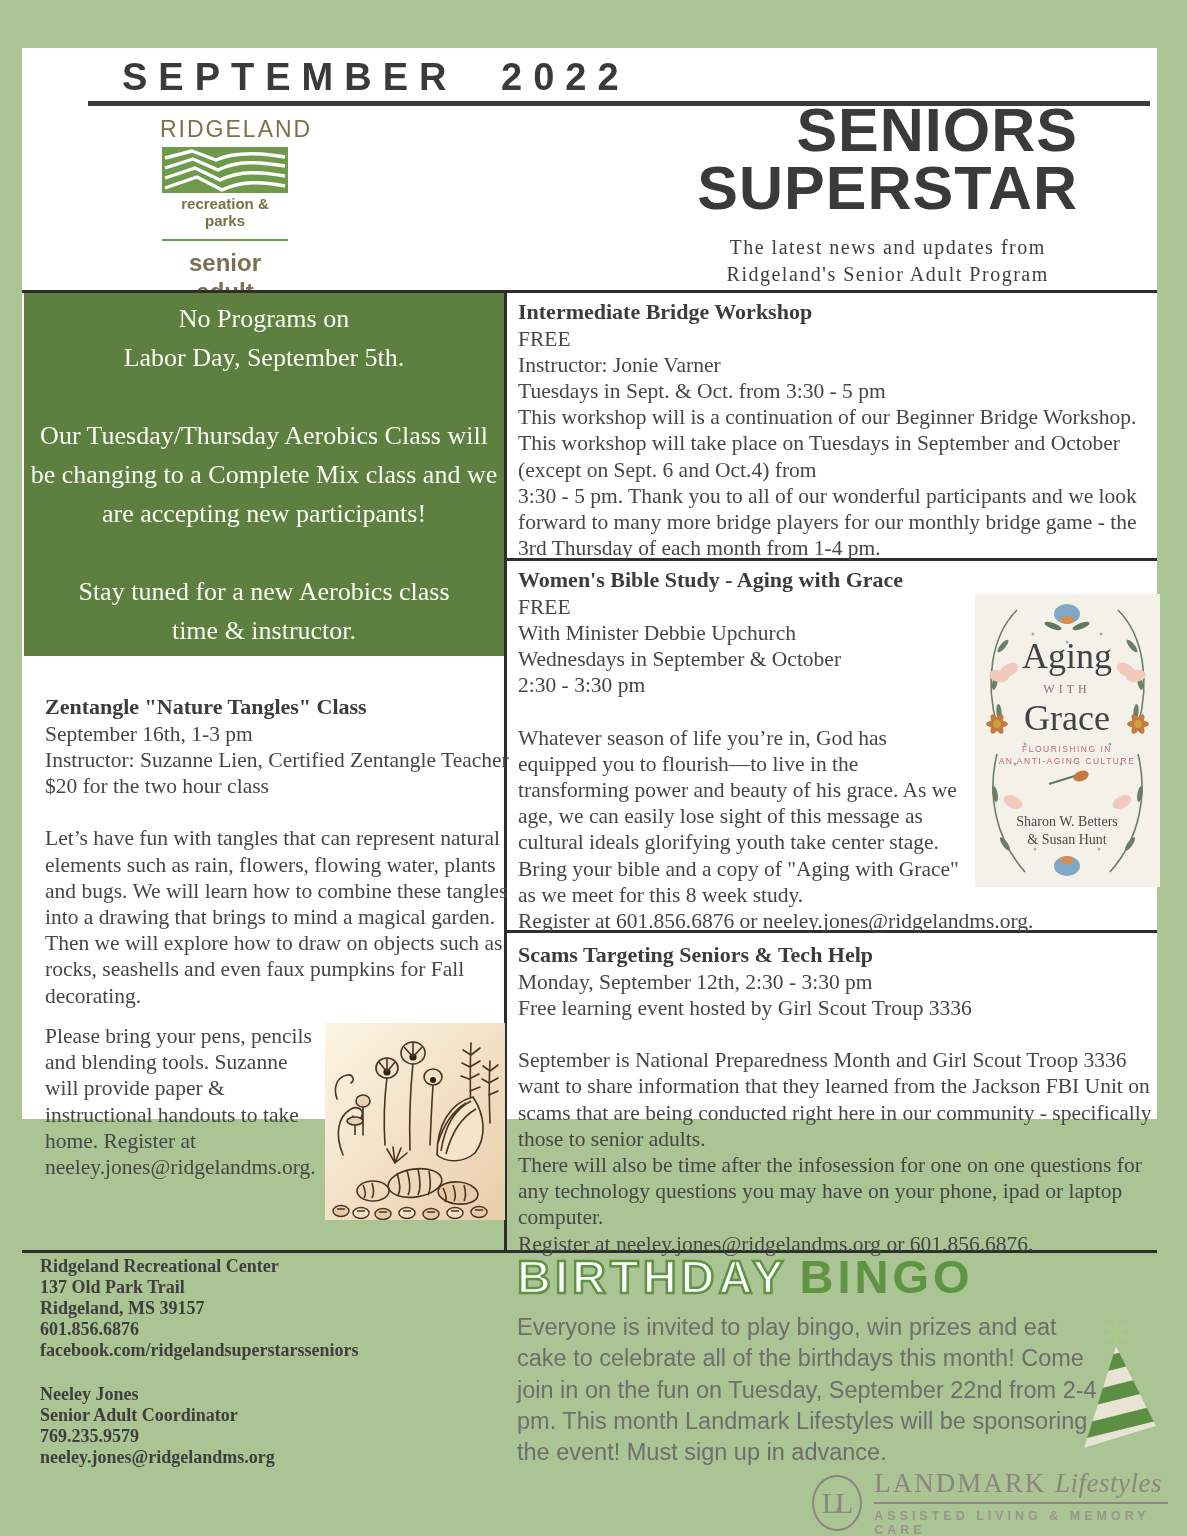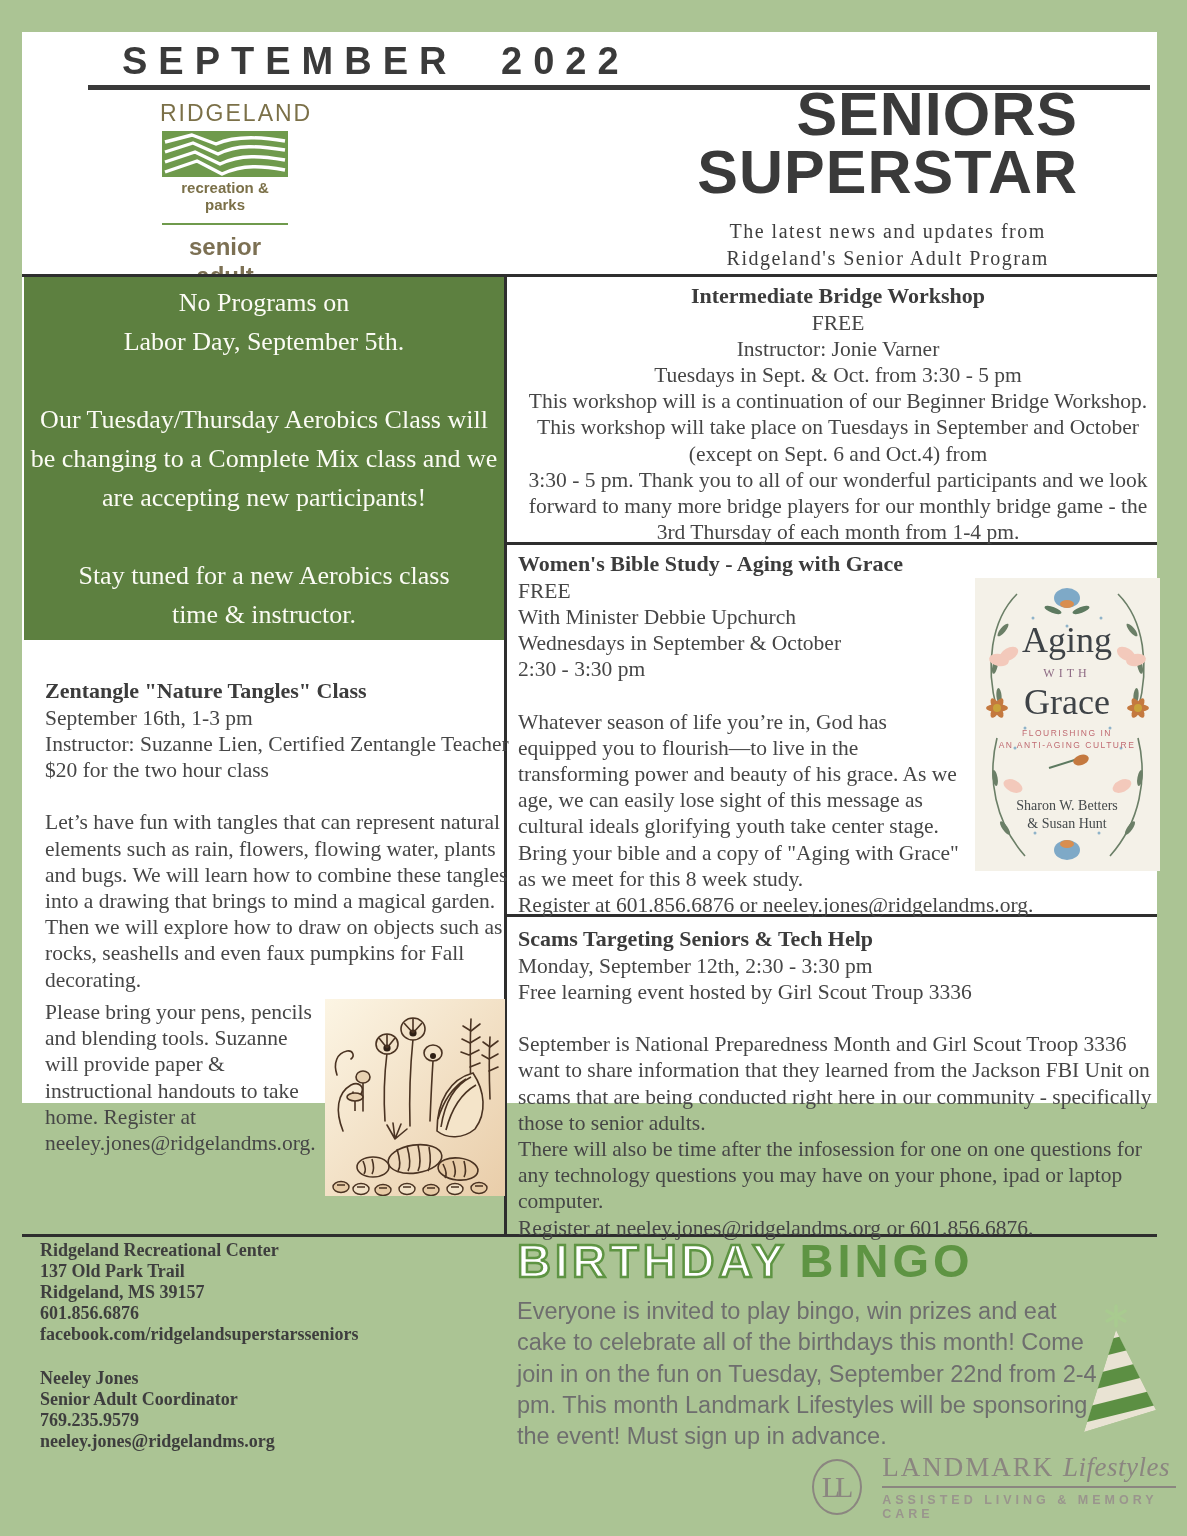--- a/index.html
+++ b/index.html
@@ -1,18 +1,18 @@
 <!DOCTYPE html>
 <html><head>
 <meta charset="utf-8">
 <style>
   html,body{margin:0;padding:0;}
   body{width:1187px;height:1536px;position:relative;background:#abc494;
        font-family:"Liberation Serif",serif;-webkit-font-smoothing:antialiased;}
-  .page{position:absolute;left:22px;top:32px;width:1135px;height:1071px;background:#ffffff;}
+  .page{position:absolute;left:22px;top:48px;width:1135px;height:1071px;background:#ffffff;}
 
   
   .masthead{position:absolute;left:100px;top:8px;font-family:"Liberation Sans",sans-serif;
             font-weight:800;font-size:38px;letter-spacing:11px;word-spacing:22px;color:#3a3a3a;}
   .rule{position:absolute;background:#3a3a3a;}
   .rule-top{left:66px;top:53px;width:1062px;height:5px;}
 
   .logo{position:absolute;left:138px;top:68px;width:130px;text-align:center;color:#7b7048;}
   .logo .wordmark{font-family:"Liberation Sans",sans-serif;font-size:23px;letter-spacing:2px;font-weight:400;}
   .logo .waves{margin:4px auto 2px auto;display:block;}
@@ -37,46 +37,46 @@
   
   .panel{position:absolute;left:2px;top:245px;width:480px;height:363px;background:#5d8040;
          display:flex;align-items:center;justify-content:center;}
   .panel .txt{white-space:pre-line;text-align:center;color:#fbfbf4;font-size:26px;line-height:1.5;
               padding:0 2px;}
 
   
   .article{position:absolute;color:#464646;}
   .article h3{margin:0;font-size:22px;font-weight:700;color:#3c3c3c;line-height:1.25;}
   .article .body{white-space:pre-line;font-size:21.5px;line-height:1.22;}
-  .art-bridge{left:496px;top:250px;width:640px;text-align:center;}
+  .art-bridge{left:496px;top:250px;width:640px;}
   .art-bible{left:496px;top:518px;width:642px;}
   .bible-row{display:flex;gap:10px;}
   .bible-row .btxt{width:447px;}
   .art-zen{left:23px;top:645px;width:468px;}
-  .zen-row{display:flex;gap:0;margin-top:6px;}
+  .zen-row{display:flex;gap:0;margin-top:14px;}
   .zen-row .ztxt{width:280px;}
   .art-scams{left:496px;top:893px;width:640px;}
 
   
   .contact{position:absolute;left:18px;top:1208px;width:460px;font-weight:700;color:#3e3e3e;
            font-size:18px;line-height:1.16;}
   .contact .blk{white-space:pre-line;}
   .contact .blk+.blk{margin-top:24px;}
 
   .bingo{position:absolute;left:495px;top:1202px;width:585px;}
   .bingo h2{margin:0;font-family:"Liberation Sans",sans-serif;font-weight:900;font-size:47px;
             letter-spacing:4px;line-height:1.15;}
   .bingo .outline{color:#ffffff;-webkit-text-stroke:2.5px #5e9443;text-stroke:2.5px #5e9443;
                   margin-right:12px;}
   .bingo .solid{color:#5e9443;}
   .bingo .body{font-family:"Liberation Sans",sans-serif;font-size:23.5px;color:#6e6e6e;
                line-height:1.33;margin-top:8px;width:580px;}
 
   .hat{position:absolute;left:1058px;top:1272px;}
-  .landmark{position:absolute;left:790px;top:1420px;display:flex;align-items:center;gap:20px;}
+  .landmark{position:absolute;left:790px;top:1420px;display:flex;align-items:center;gap:12px;}
   .landmark .circle{width:56px;height:56px;border:2.5px solid #8b8680;border-radius:50%;
                     display:flex;align-items:center;justify-content:center;
                     font-family:"Liberation Serif",serif;font-size:30px;color:#8b8680;
                     letter-spacing:-5px;padding-right:4px;box-sizing:border-box;}
   .landmark .names{border-bottom:2px solid #8b8680;padding-bottom:3px;color:#8b8680;
                    font-size:27px;letter-spacing:2px;white-space:nowrap;}
   .landmark .names .it{font-style:italic;letter-spacing:0.5px;}
   .landmark .tag{font-family:"Liberation Sans",sans-serif;font-size:12.5px;font-weight:700;
                  letter-spacing:4px;color:#9a958d;margin-top:5px;}
 </style>

